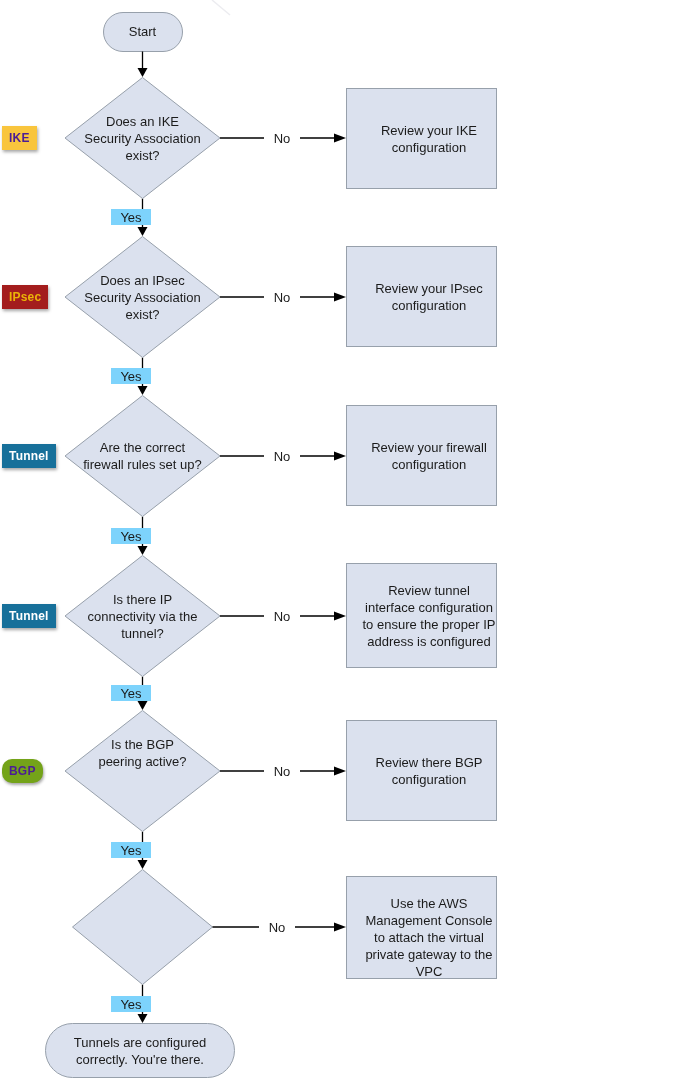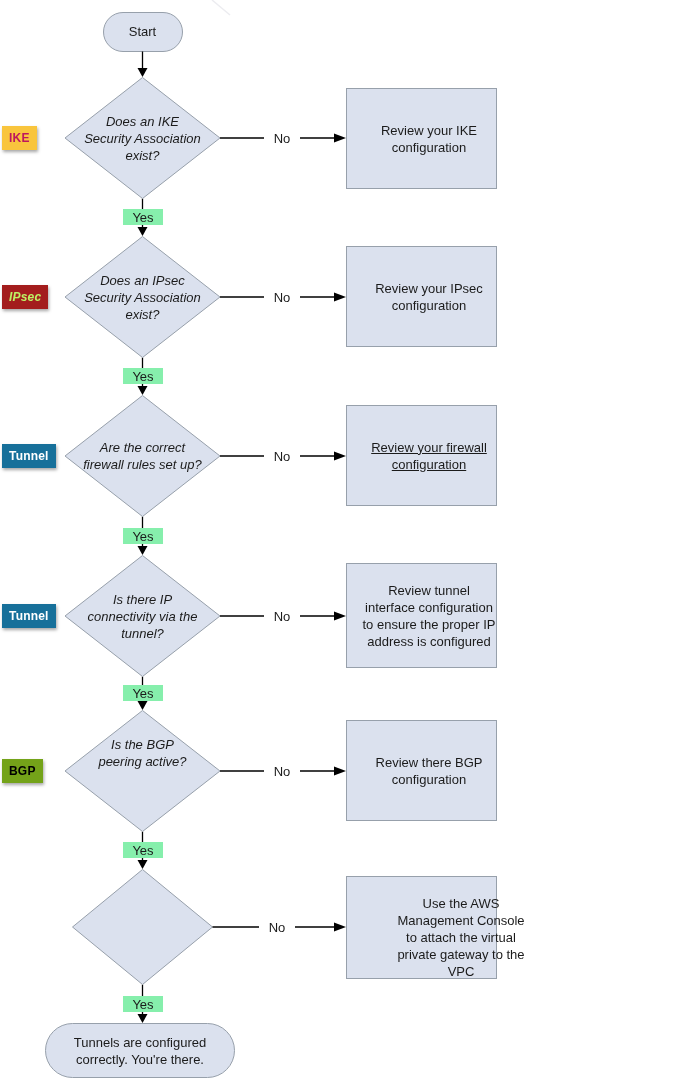--- a/index.html
+++ b/index.html
@@ -7,32 +7,32 @@
     position:relative;width:686px;height:1089px;background:#ffffff;
     font-family:"Liberation Sans",sans-serif;color:#1b1b1b;overflow:hidden;
   }
   .stage svg{position:absolute;left:0;top:0;}
   .node-shape{fill:var(--node-fill,#DBE1EE);stroke:var(--node-border,#97A0AB);stroke-width:1;}
   .conn{stroke:var(--line-color,#000);stroke-width:1.3;fill:none;}
   .arrow{fill:var(--line-color,#000);stroke:none;}
   .txt{position:absolute;display:flex;align-items:center;justify-content:center;
        text-align:center;font-size:13px;line-height:17px;white-space:pre-line;}
   
-  .q{width:156px;height:90px;left:64.5px;font-style:italic;}
+  .q{width:156px;height:90px;left:64.5px;}
   .q1{top:93px;} .q2{top:252px;} .q3{top:411px;} .q4{top:571px;} .q5{top:708px;}
   .q6{top:882px;left:69.5px;width:146px;}
   
   .a{left:354px;width:150px;}
-  .a1{top:88.5px;height:100px;} .a2{top:246.5px;height:100px;} .a3{top:405.5px;height:100px;text-decoration:underline;}
-  .a4{top:563.5px;height:104px;} .a5{top:720.5px;height:100px;} .a6{top:876.5px;height:122px;margin-left:32px;}
+  .a1{top:88.5px;height:100px;} .a2{top:246.5px;height:100px;} .a3{top:405.5px;height:100px;}
+  .a4{top:563.5px;height:104px;} .a5{top:720.5px;height:100px;} .a6{top:876.5px;height:122px;}
   
   .start-label{left:103px;top:12px;width:79px;height:39px;}
   .end-label{left:45px;top:1023px;width:190px;height:55px;}
   
-  .yes{width:40px;height:16px;left:123px;background:#86efac;text-align:right;}
+  .yes{width:40px;height:16px;left:111px;background:#7dd3fc;text-align:right;}
   .yes1{top:209px;} .yes2{top:368px;} .yes3{top:528px;} .yes4{top:685px;} .yes5{top:842px;} .yes6{top:996px;}
   .no{width:36px;height:16px;background:#fff;}
   .no1{left:264px;top:130px;} .no2{left:264px;top:289px;} .no3{left:264px;top:448px;}
   .no4{left:264px;top:608px;} .no5{left:264px;top:763px;} .no6{left:259px;top:919px;}
   
   .badge{position:absolute;left:2px;height:24px;padding:0 7px;display:flex;align-items:center;
          justify-content:center;font-size:12px;font-weight:bold;letter-spacing:.2px;
          box-shadow:1px 2px 3px rgba(0,0,0,0.35);}
   .b1{top:126px;} .b2{top:285px;} .b3{top:444px;} .b4{top:604px;} .b5{top:759px;}
 </style>
@@ -91,25 +91,25 @@
     <rect class="node-shape" x="346.5" y="720.5" width="150" height="100"></rect>
     <rect class="node-shape" x="346.5" y="876.5" width="150" height="102"></rect>
 
     <rect class="node-shape" x="45.5" y="1023.5" width="189" height="54" rx="27"></rect>
   </svg>
 
   <div class="txt start-label">Start</div>
   <div class="txt end-label">Tunnels are configured
 correctly. You're there.</div>
 
-  <div class="badge b1" style="background: rgb(249, 197, 61); color: #be185d;">IKE</div>
-  <div class="badge b2" style="background: rgb(163, 29, 29); color: #bef264; font-style: italic;">IPsec</div>
+  <div class="badge b1" style="background: rgb(249, 197, 61); color: #4c1d95;">IKE</div>
+  <div class="badge b2" style="background: rgb(163, 29, 29); color: #eab308;">IPsec</div>
   <div class="badge b3" style="background: rgb(23, 112, 154); color: rgb(255, 255, 255);">Tunnel</div>
   <div class="badge b4" style="background: rgb(23, 112, 154); color: rgb(255, 255, 255);">Tunnel</div>
-  <div class="badge b5" style="background: rgb(116, 163, 25); color: #000000;">BGP</div>
+  <div class="badge b5" style="background: rgb(116, 163, 25); color: #4c1d95; border-radius: 10px;">BGP</div>
 
   <div class="txt q q1">Does an IKE
 Security Association
 exist?</div>
   <div class="txt q q2">Does an IPsec
 Security Association
 exist?</div>
   <div class="txt q q3">Are the correct
 firewall rules set up?</div>
   <div class="txt q q4">Is there IP

